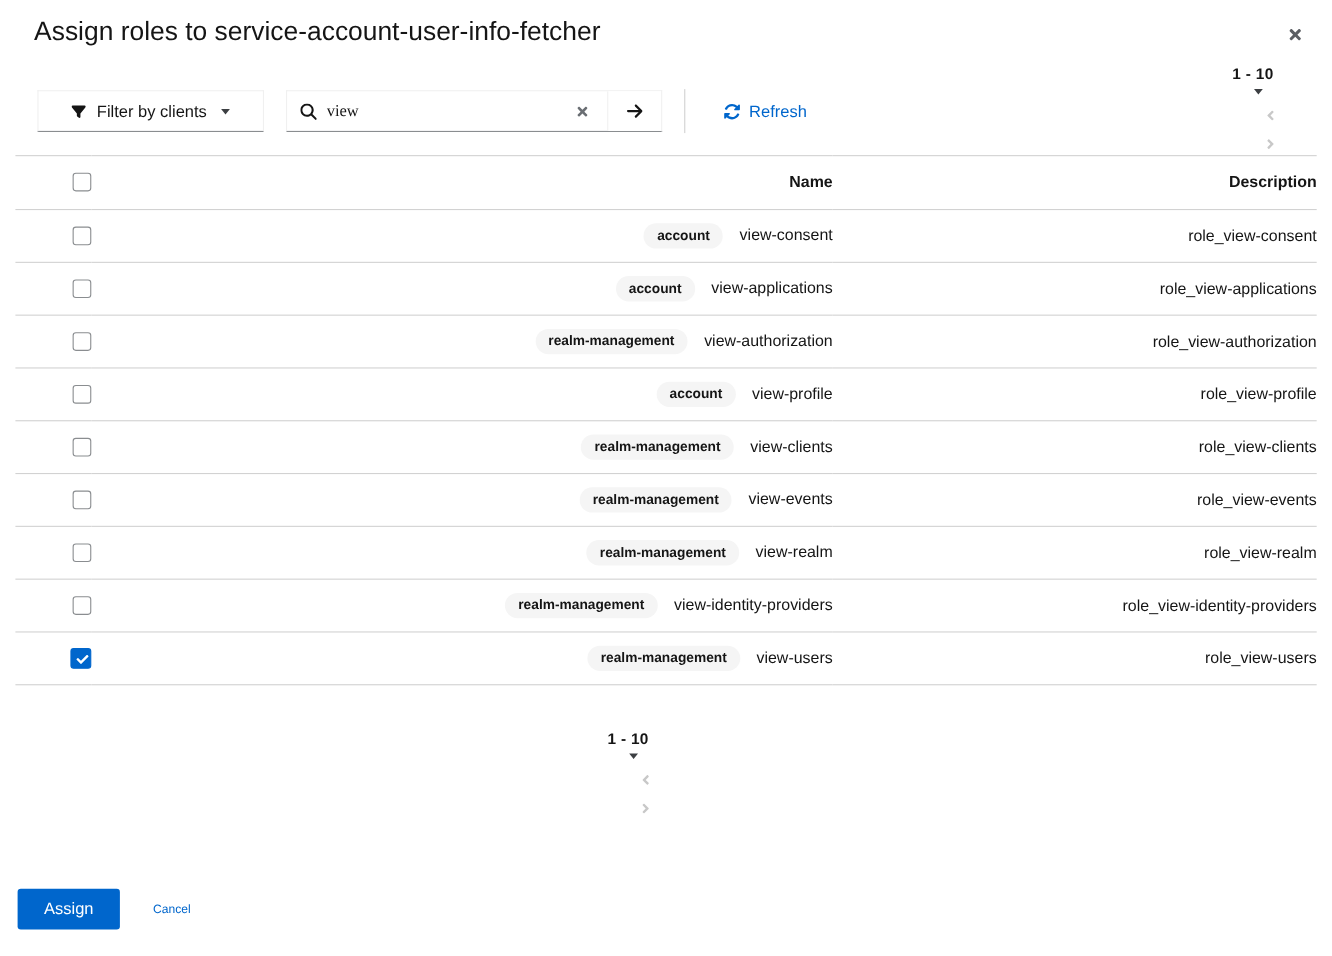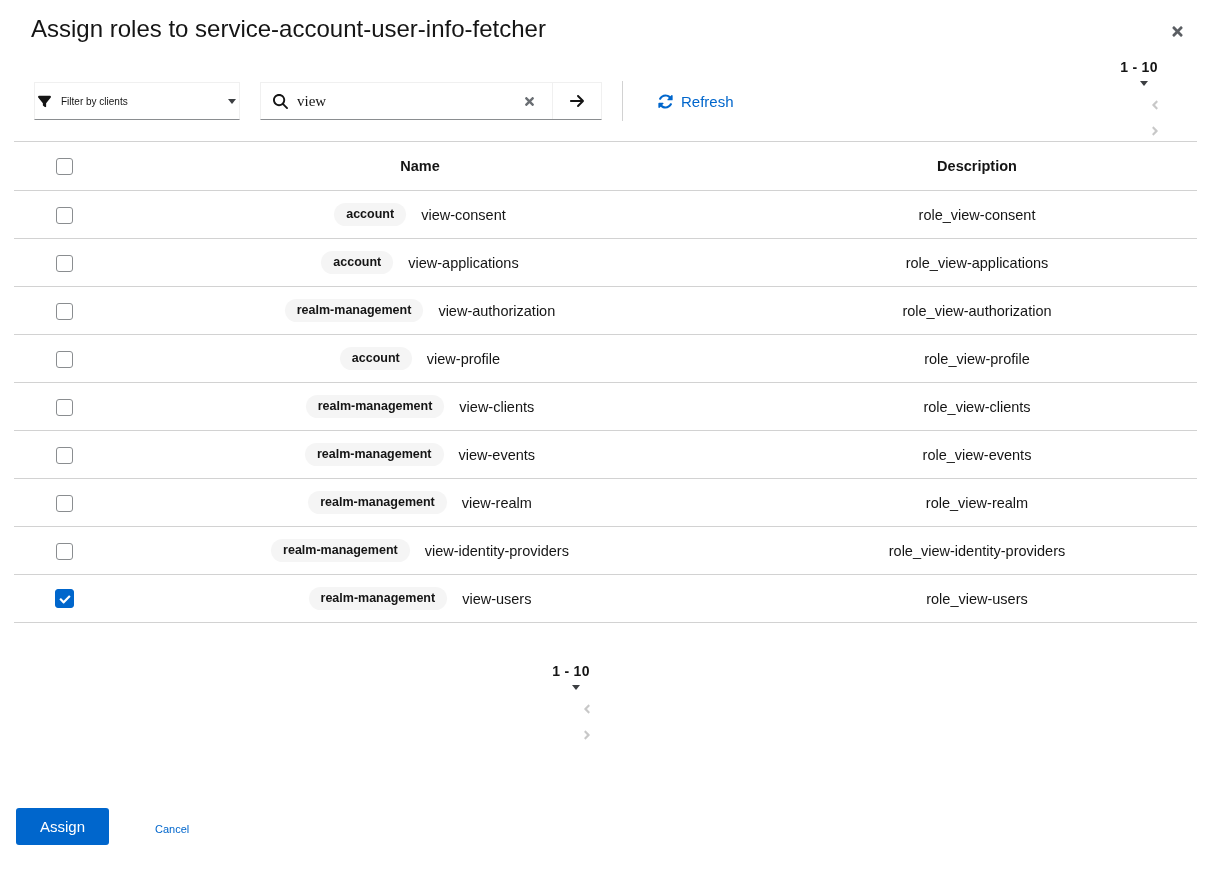--- a/index.html
+++ b/index.html
@@ -6,22 +6,22 @@
   html,body { width:1211px; height:869px; background:#ffffff; overflow:hidden; }
   body { font-family:"Liberation Sans", sans-serif; color:#151515; position:relative; }
 
   
   .modal-header { padding:14px 24px 0 31px; position:relative; }
   .modal-title { font-size:24px; font-weight:500; line-height:30px; color:#151515; letter-spacing:0; }
   .close-btn { position:absolute; top:20px; right:22px; background:none; border:none; cursor:pointer; padding:4px; line-height:0; }
 
   
   .toolbar { margin:37px 0 0 34px; padding-right:44px; display:flex; align-items:center; height:40px; }
-  .filter-select { display:flex; align-items:center; gap:10px; height:38px; width:206px; padding:0 3px;
-    background:#fff; border:1px solid #f0f0f0; border-bottom:1px solid #8a8d90; cursor:pointer; font-size:10px; color:#151515; }
+  .filter-select { display:flex; align-items:center; gap:10px; height:38px; width:206px; padding:0 30px;
+    background:#fff; border:1px solid #f0f0f0; border-bottom:1px solid #8a8d90; cursor:pointer; font-size:15px; color:#151515; }
   .filter-select .caret-down { margin-left:auto; }
   .caret-down { width:0; height:0; border-left:4.5px solid transparent; border-right:4.5px solid transparent; border-top:5.5px solid #3c3f42; display:inline-block; }
 
   .search-group { display:flex; align-items:stretch; height:38px; width:342px; margin-left:20px;
     border:1px solid #f0f0f0; border-bottom:1px solid #8a8d90; background:#fff; }
   .search-field { display:flex; align-items:center; flex:1; padding:0 8px 0 12px; gap:9px; }
   .search-input { border:none; outline:none; flex:1; font-size:15px; font-family:Liberation Serif, serif; color:#151515; min-width:0; background:transparent; }
   .clear-btn { background:none; border:none; cursor:pointer; padding:4px 8px; line-height:0; }
   .arrow-btn { width:49px; background:#fff; border:none; border-left:1px solid #f0f0f0; cursor:pointer; display:flex; align-items:center; justify-content:center; }
 
@@ -32,40 +32,40 @@
 
   .spacer { flex:1; }
 
   .pagination { display:flex; align-items:center;flex-direction:column; }
   .pg-range { font-size:14px; font-weight:600; color:#151515; letter-spacing:.3px; }
   .pg-menu-btn { background:none; border:none; cursor:pointer; padding:6px 8px; margin-left:10px; line-height:0; }
   .pg-nav-btn { background:none; border:none; cursor:default; padding:6px; margin-left:32px; line-height:0; }
 
   
   table.roles { width:1183px; margin:20px 14px 0 14px; border-collapse:collapse; border-top:1px solid #d2d2d2; table-layout:fixed; }
-  table.roles th, table.roles td { text-align:center; vertical-align:middle; }
+  table.roles th, table.roles td { text-align:right; vertical-align:middle; }
   table.roles thead tr { height:49px; border-bottom:1px solid #d2d2d2; }
   table.roles tbody tr { height:48px; border-bottom:1px solid #d2d2d2; }
   th.hdr { font-size:14.5px; font-weight:700; color:#151515; }
   td.check-cell, th.check-cell { padding-left:31px; }
   td.desc-cell { font-size:14.5px; color:#151515; }
 
   .checkbox { display:inline-block; width:17px; height:17px; border:1px solid #8a8d90; border-radius:3px; background:#fff; cursor:pointer; position:relative; vertical-align:middle; }
   .checkbox svg { display:none; position:absolute; top:3px; left:2.5px; }
   .checkbox.checked { width:19px; height:19px; background:#0066cc; border-color:#0066cc; }
   .checkbox.checked svg { display:block; top:4px; left:3.5px; }
 
   .badge { display:inline-block; background:#f5f5f5; border-radius:30px; padding:4px 12px 5px; font-size:12.5px; font-weight:600; color:#151515; margin-right:15px; vertical-align:middle; }
   .role-name { font-size:14.5px; color:#151515; vertical-align:middle; }
 
   
   .pagination-bottom { margin-top:40px; padding-right:69px; justify-content:flex-end; }
 
   
-  .actions { position:absolute; left:16px; top:808px; display:flex; align-items:flex-end; gap:46px; }
+  .actions { position:absolute; left:16px; top:808px; display:flex; align-items:center; gap:30px; }
   .btn-primary { background:#0066cc; color:#fff; border:none; border-radius:3px; padding:10px 24px; font-size:15px; font-family:"Liberation Sans", sans-serif; cursor:pointer; }
   .btn-link { background:none; border:none; color:#0066cc; font-size:11px; font-family:"Liberation Sans", sans-serif; cursor:pointer; padding:10px 0; }
 </style>
 </head>
 <body>
 
 <div class="modal-header">
   <h1 class="modal-title">Assign roles to service-account-user-info-fetcher</h1>
   <button class="close-btn" title="Close">
     <svg width="15" height="15" viewBox="0 0 352 512" fill="#5b5e63">

